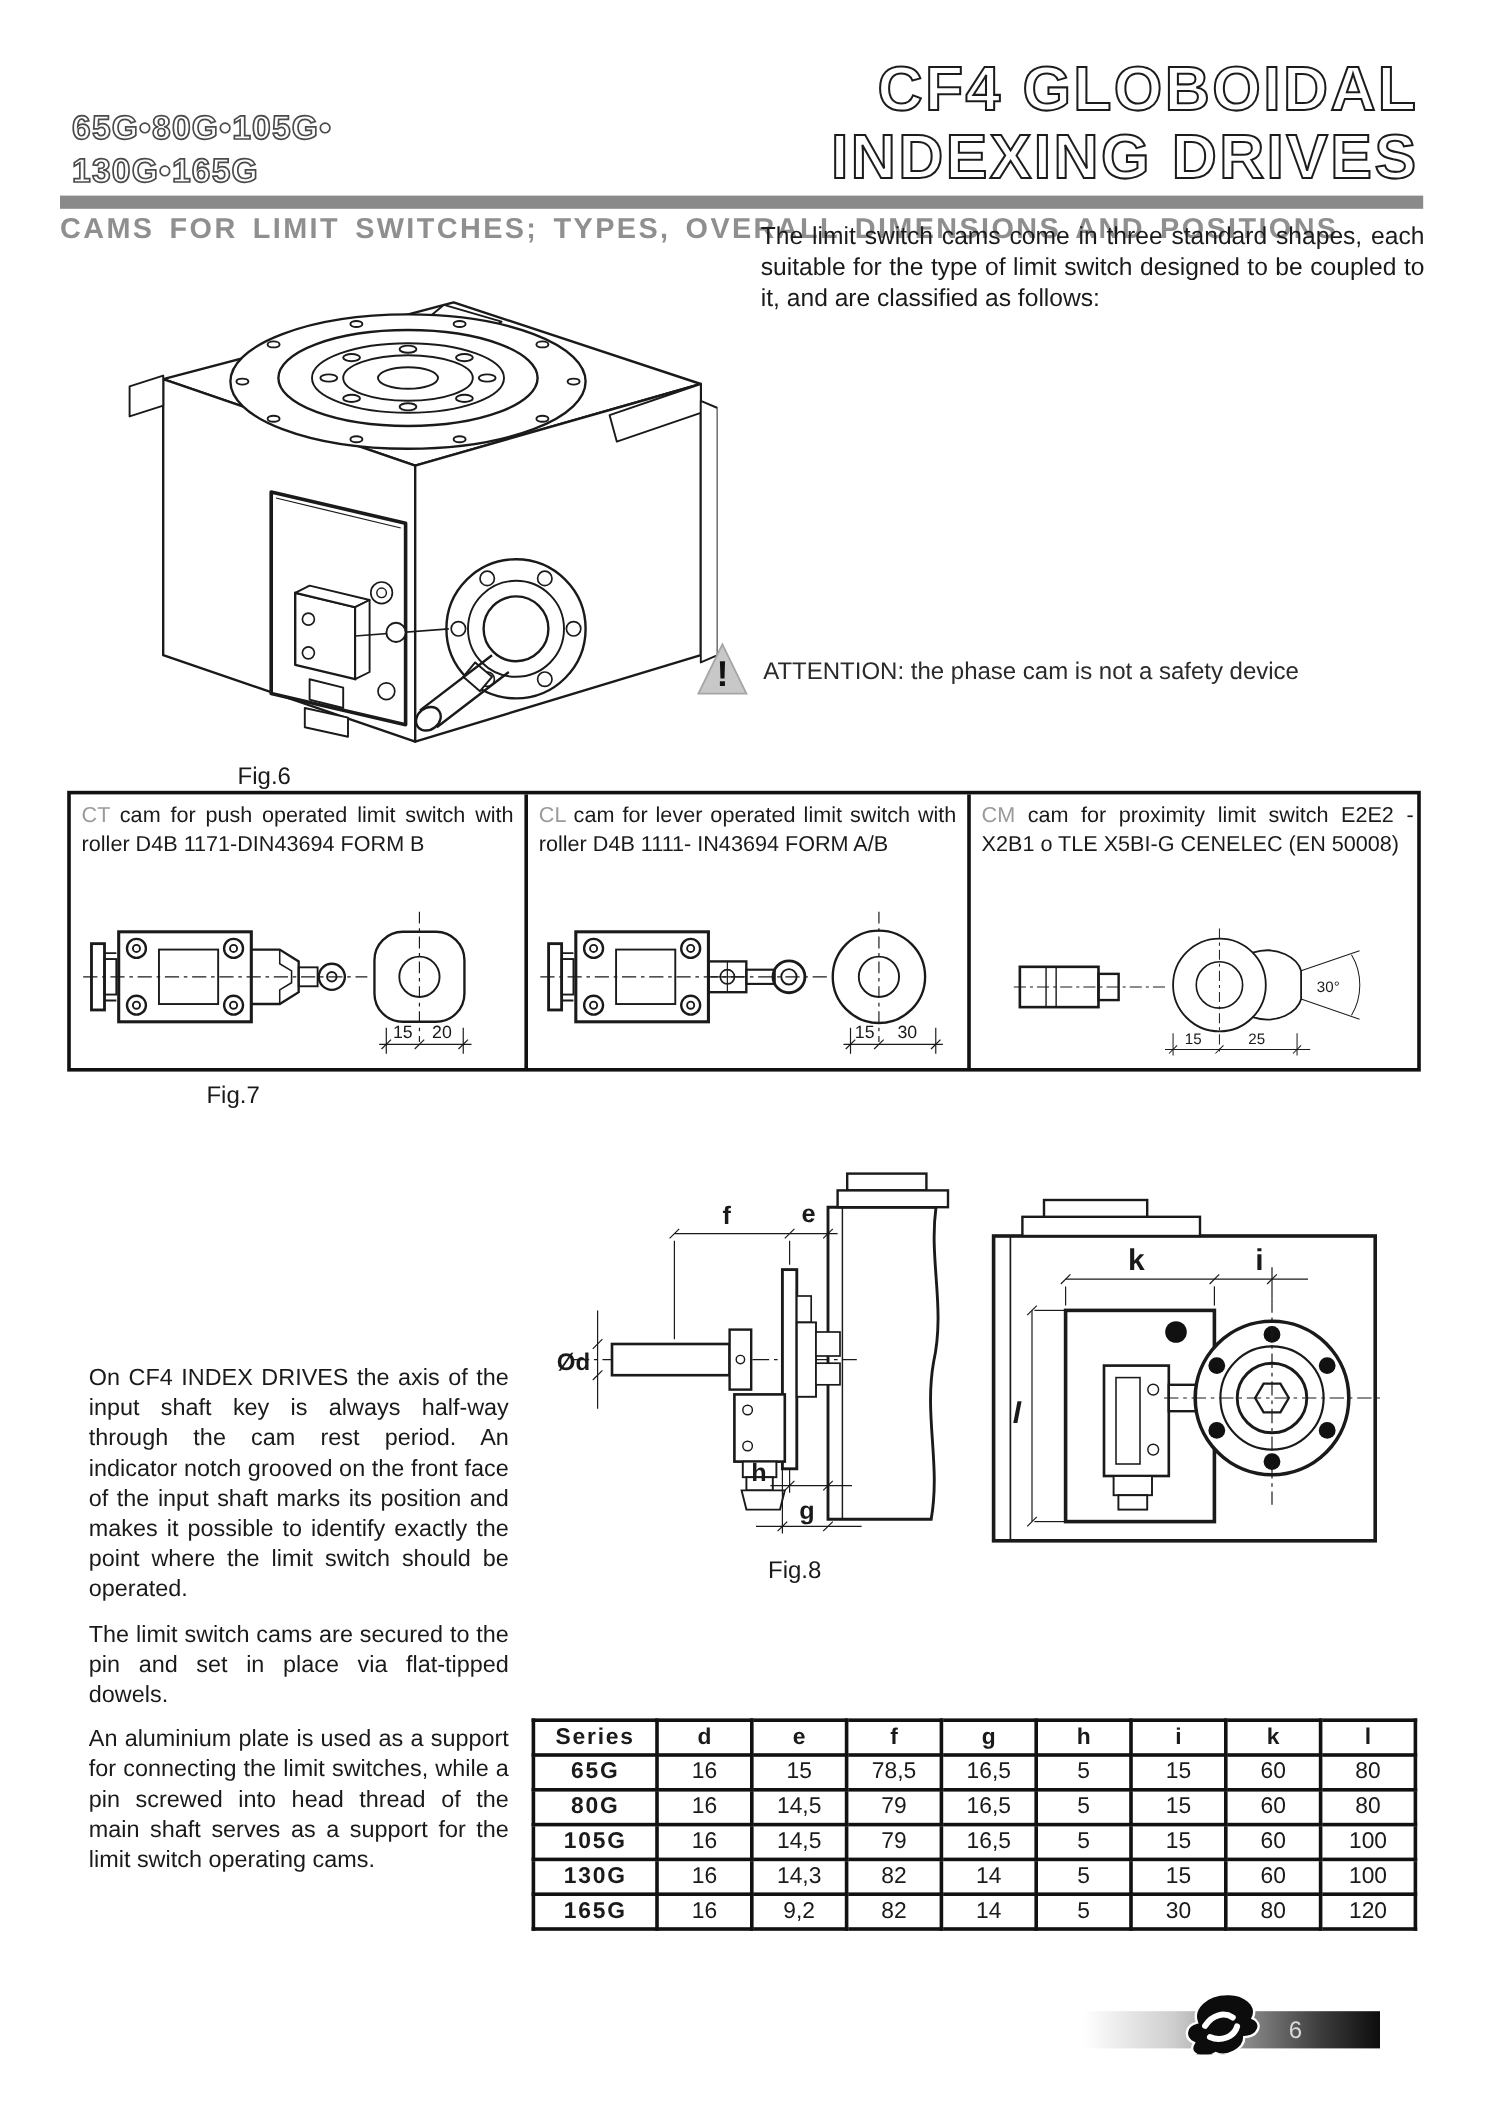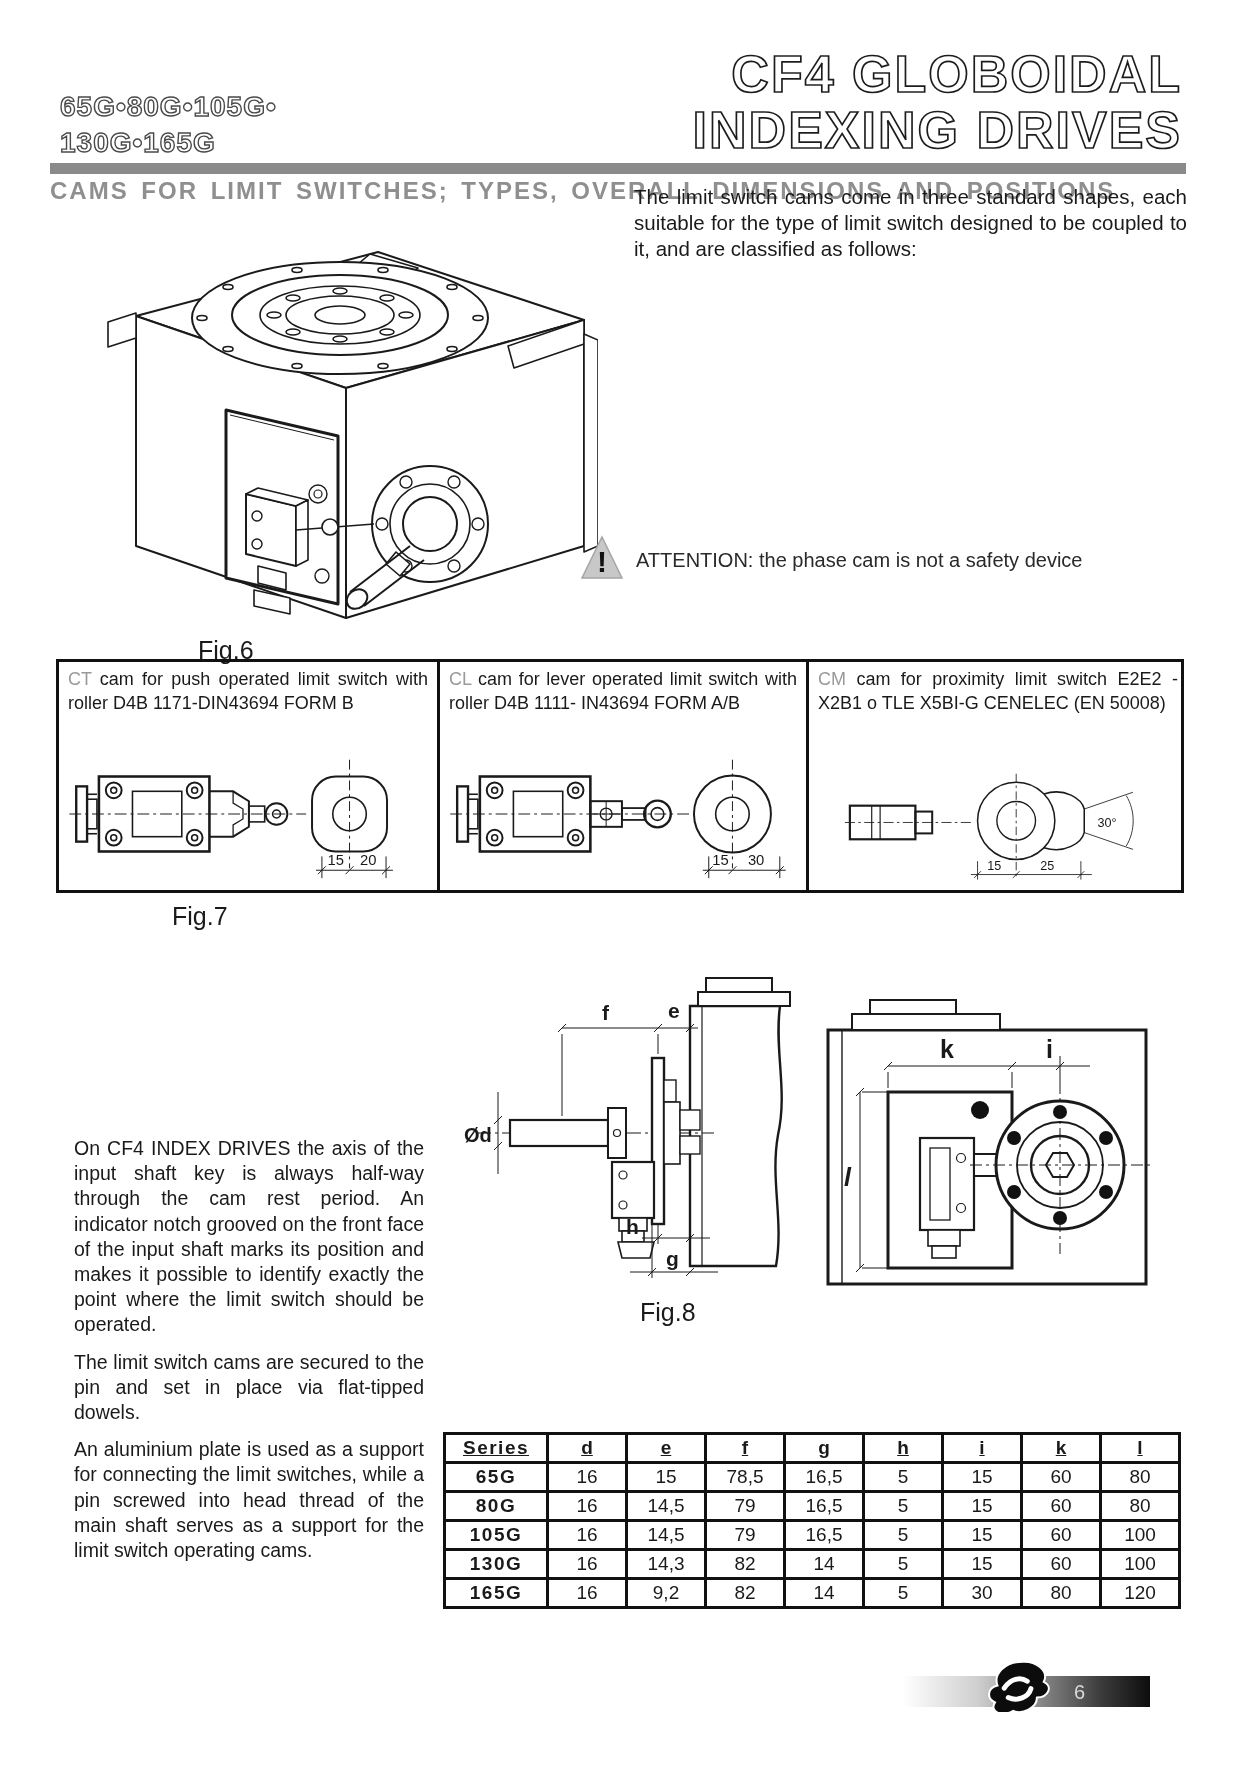--- a/index.html
+++ b/index.html
@@ -10,21 +10,21 @@
     overflow:hidden;
   }
   .abs { position:absolute; }
   svg text { font-family:"Liberation Sans", sans-serif; }
 
   .gray-rule { background:#8a8a8a; }
   .banner {
     font-size:24px; font-weight:800; color:#8f8f8f;
     letter-spacing:2px; word-spacing:4px; white-space:nowrap;
   }
-  .caption { font-size:25px; color:#1a1a1a; }
+  .caption { font-size:20px; color:#1a1a1a; }
 
   .intro-text { width:553px; font-size:20.5px; line-height:26.2px; text-align:justify; }
   .intro-text p { margin:0; }
   .attention-text { font-size:20px; color:#2a2a2a;text-align:right; }
 
   .fig7-box { width:1128px; height:234px; border:3px solid #111; }
   .fig7-panel { position:absolute; top:0; bottom:0; padding:6px 9px; }
   .fig7-panel .panel-text { font-size:18px; line-height:23.5px; text-align:justify; }
   .fig7-panel .code { color:#9a9a9a; font-weight:normal; }
   .fig7-panel svg { position:absolute; left:2px; bottom:2px; }
@@ -33,21 +33,21 @@
   .p3 { left:750px; width:378px; }
 
   .body-text { width:374px; font-size:19.5px; line-height:25.2px; text-align:justify; }
   .body-text p { margin:12px; }
 
   table.dim-table { border-collapse:collapse; table-layout:fixed; width:735px; }
   table.dim-table th, table.dim-table td {
     border:3px solid #111; text-align:center; vertical-align:middle;
     height:29px; padding:0; font-size:19px;
   }
-  table.dim-table th { font-weight:bold;text-decoration:underline; }
+  table.dim-table th { font-weight:bold; }
   td.series, th.series { font-weight:bold; letter-spacing:1.5px; font-size:18px; }
 
   .footer-bar {
     width:247px; height:31px;
     background:linear-gradient(90deg, #ffffff 0%, #cfcfcf 30%, #8a8a8a 55%, #3c3c3c 80%, #0d0d0d 100%);
   }
   .page-num { font-size:20px; color:#d9d9d9; }
 
   .dimlabel { font-weight:bold; }
 </style>

